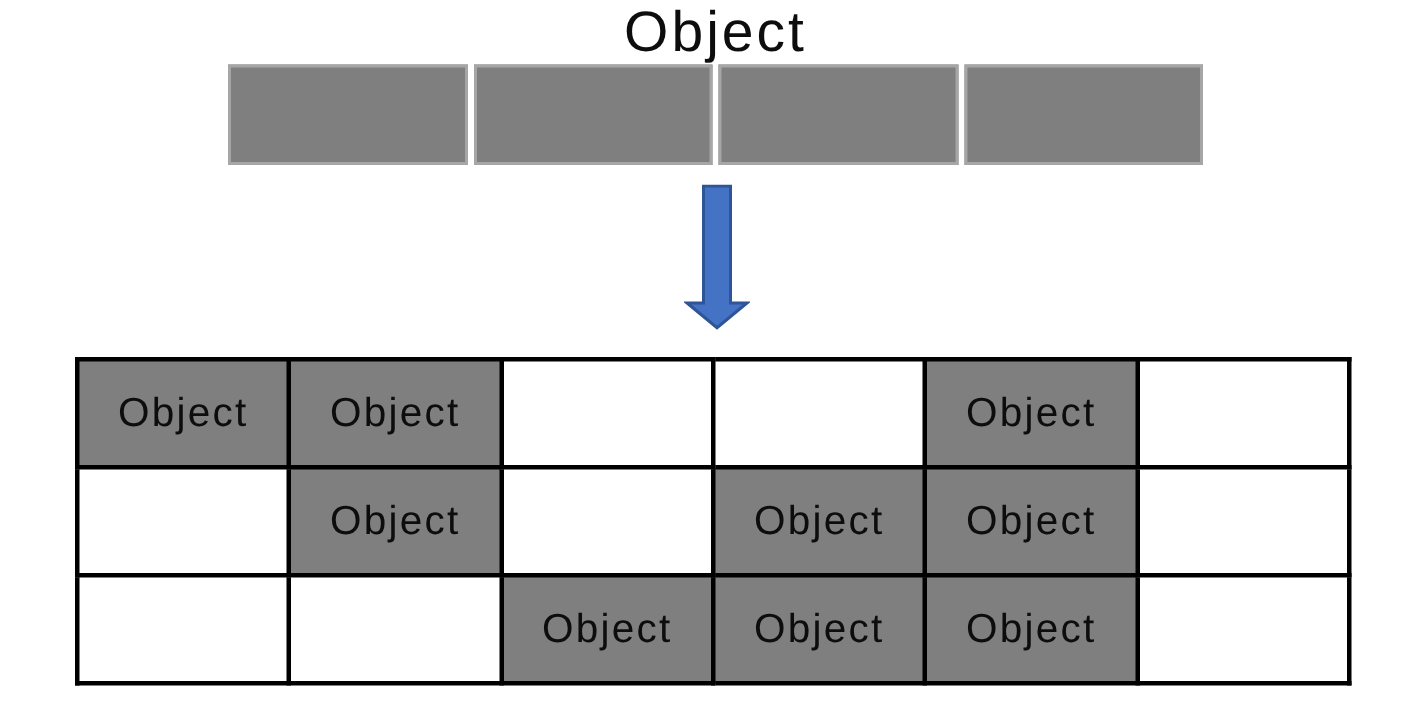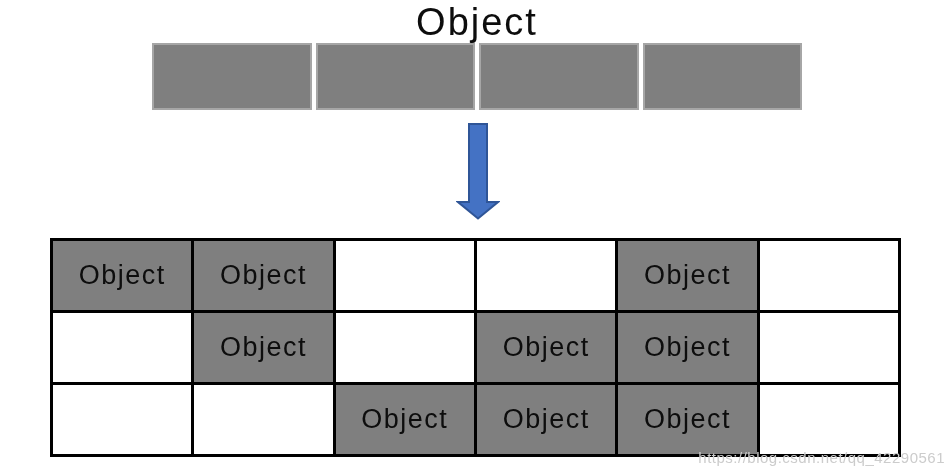--- a/index.html
+++ b/index.html
@@ -126,15 +126,14 @@
           <td></td>
           <td></td>
           <td class="filled">Object</td>
           <td class="filled">Object</td>
           <td class="filled">Object</td>
           <td></td>
         </tr>
       </tbody>
   </table>
 
-  <div class="watermark">https://blog.csdn.net/qq_42290561</div>
 
 </div>
 
 </body></html>

